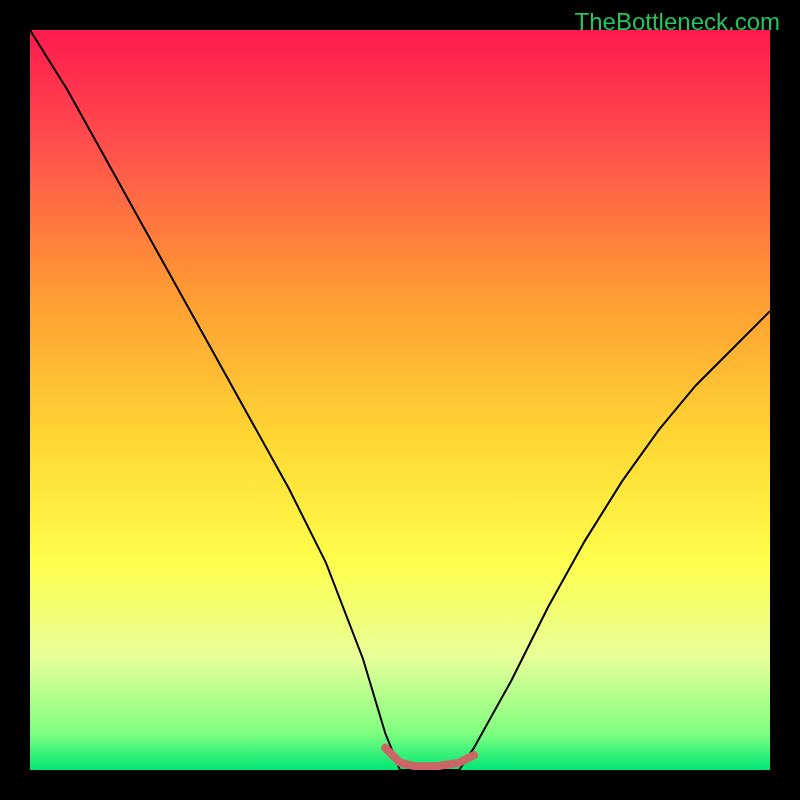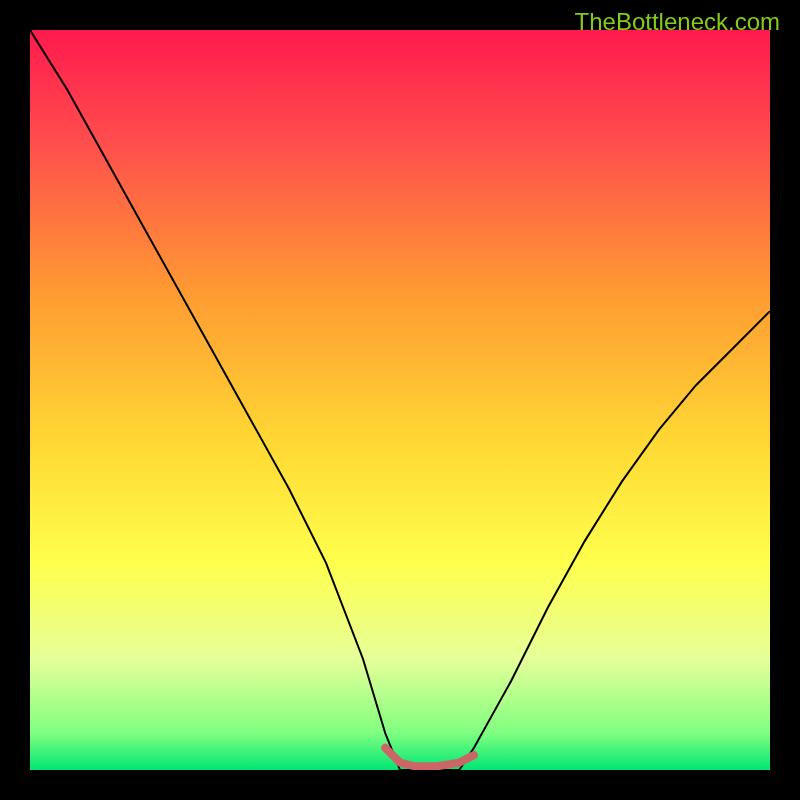--- a/index.html
+++ b/index.html
@@ -1,17 +1,17 @@
 <!DOCTYPE html>
 <html><head>
 <meta charset="utf-8">
 <style>
   * { margin: 0; padding: 0; box-sizing: border-box; }
   body { width: 800px; height: 800px; background: #000; position: relative; font-family: Arial, sans-serif; }
-  .watermark { position: absolute; top: 8px; right: 20px; color: #84cc16; font-size: 24px; font-weight: normal; z-index: 10; }
+  .watermark { position: absolute; top: 8px; right: 20px; color: #22c55e; font-size: 24px; font-weight: normal; z-index: 10; }
   .chart-area { position: absolute; top: 30px; left: 30px; width: 740px; height: 740px; }
   .gradient-bg { position: absolute; top: 0; left: 0; width: 100%; height: 100%; }
   .curve-layer { position: absolute; top: 0; left: 0; width: 100%; height: 100%; }
 </style>
 </head>
 <body>
 
 <div class="watermark">TheBottleneck.com</div>
 
 <div class="chart-area">

